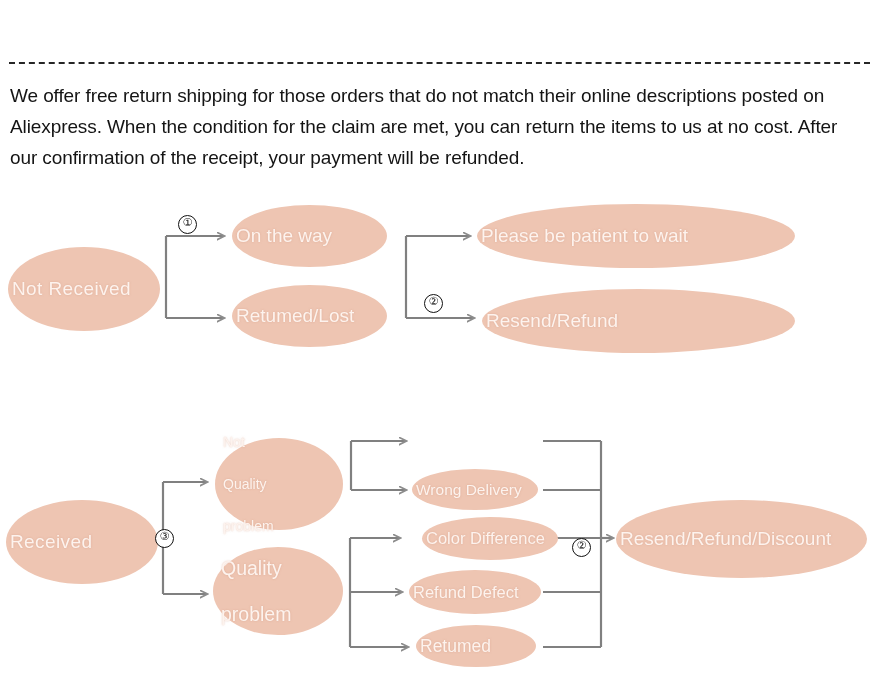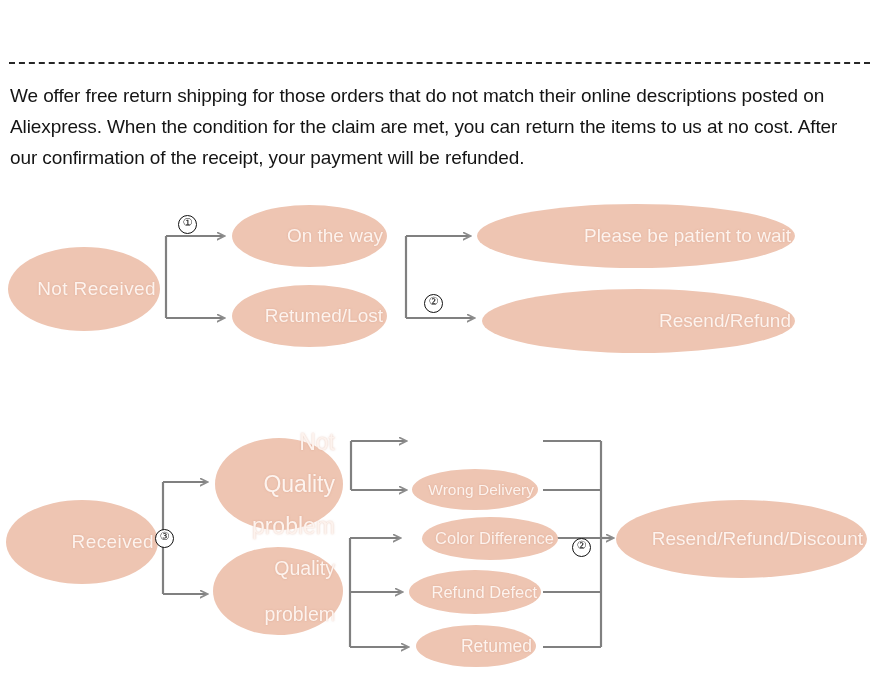--- a/index.html
+++ b/index.html
@@ -68,42 +68,42 @@
   }
 
   
   .node {
     position: absolute;
     border-radius: 50%;
     background: #eec5b2;
     display: flex;
     align-items: center;
     justify-content: center;
-    text-align: right;
+    text-align: left;
     color: #fdf3ee;
     box-sizing: border-box;
     text-shadow: 0 0 2px rgba(210,150,125,0.55);
   }
   .node span {
     display: block;
     width: 100%;
     padding: 0 4px;
     box-sizing: border-box;
   }
 
   
   #n-not-received { left: 8px;   top: 247px; width: 152px; height: 84px;  font-size: 19px; letter-spacing: 0.4px; }
   #n-on-the-way   { left: 232px; top: 205px; width: 155px; height: 62px;  font-size: 19px; }
   #n-returned     { left: 232px; top: 285px; width: 155px; height: 62px;  font-size: 19px; }
   #n-be-patient   { left: 477px; top: 204px; width: 318px; height: 64px;  font-size: 19px; }
   #n-resend-refund{ left: 482px; top: 289px; width: 313px; height: 64px;  font-size: 19px; }
 
   
   #n-received        { left: 6px;   top: 500px; width: 152px; height: 84px; font-size: 19px; letter-spacing: 0.4px; }
-  #n-not-quality     { left: 215px; top: 438px; width: 128px; height: 92px; font-size: 23px; line-height: 21px; }
+  #n-not-quality     { left: 215px; top: 438px; width: 128px; height: 92px; font-size: 14px; line-height: 21px; }
   #n-quality         { left: 213px; top: 547px; width: 130px; height: 88px; font-size: 19.5px; line-height: 23px; }
 
   #n-not-fit         { left: 414px; top: 420px; width: 122px; height: 42px; font-size: 17.5px; }
   #n-wrong-delivery  { left: 412px; top: 469px; width: 126px; height: 41px; font-size: 15.5px; }
   #n-color-diff      { left: 422px; top: 517px; width: 136px; height: 43px; font-size: 16.5px; }
   #n-quality-defect  { left: 409px; top: 570px; width: 132px; height: 44px; font-size: 16.5px; }
   #n-damage          { left: 416px; top: 625px; width: 120px; height: 42px; font-size: 17.5px; }
 
   #n-resend-refund-discount { left: 616px; top: 500px; width: 251px; height: 78px; font-size: 19px; }
 

